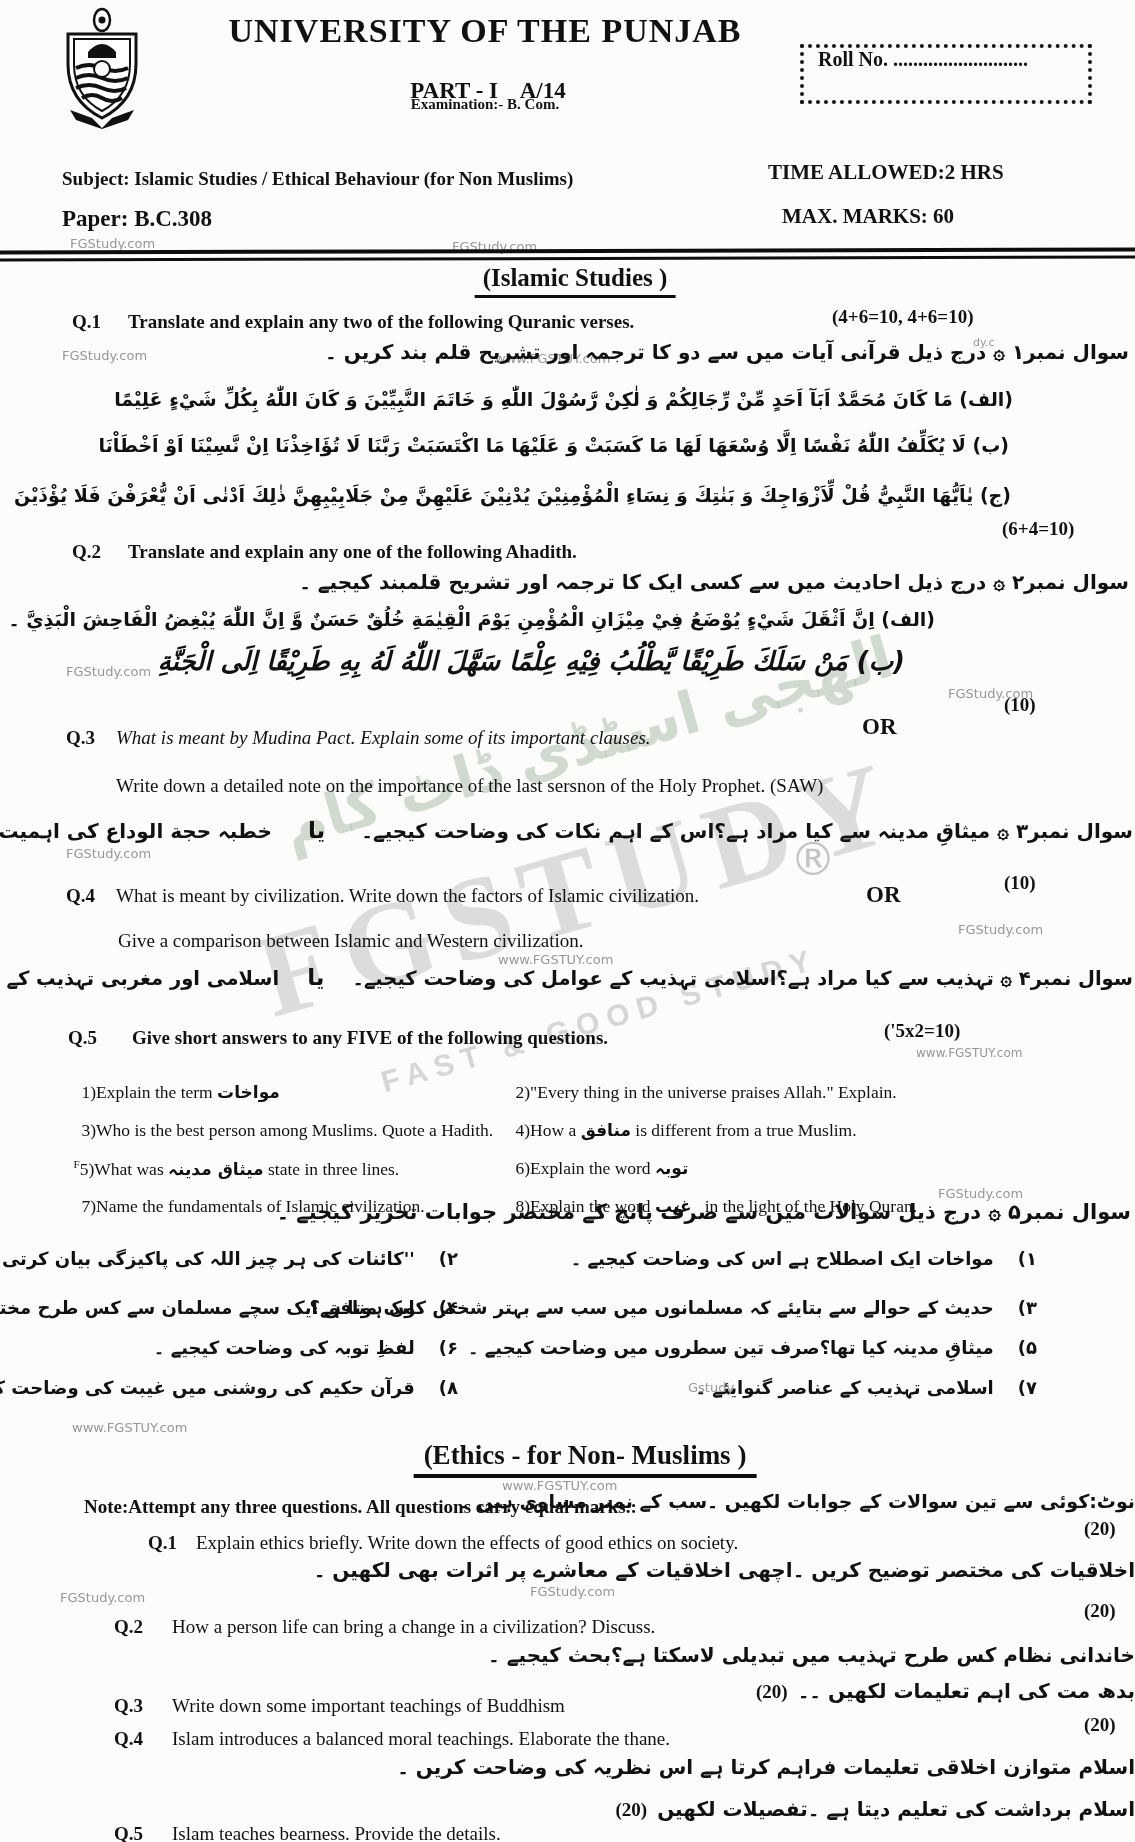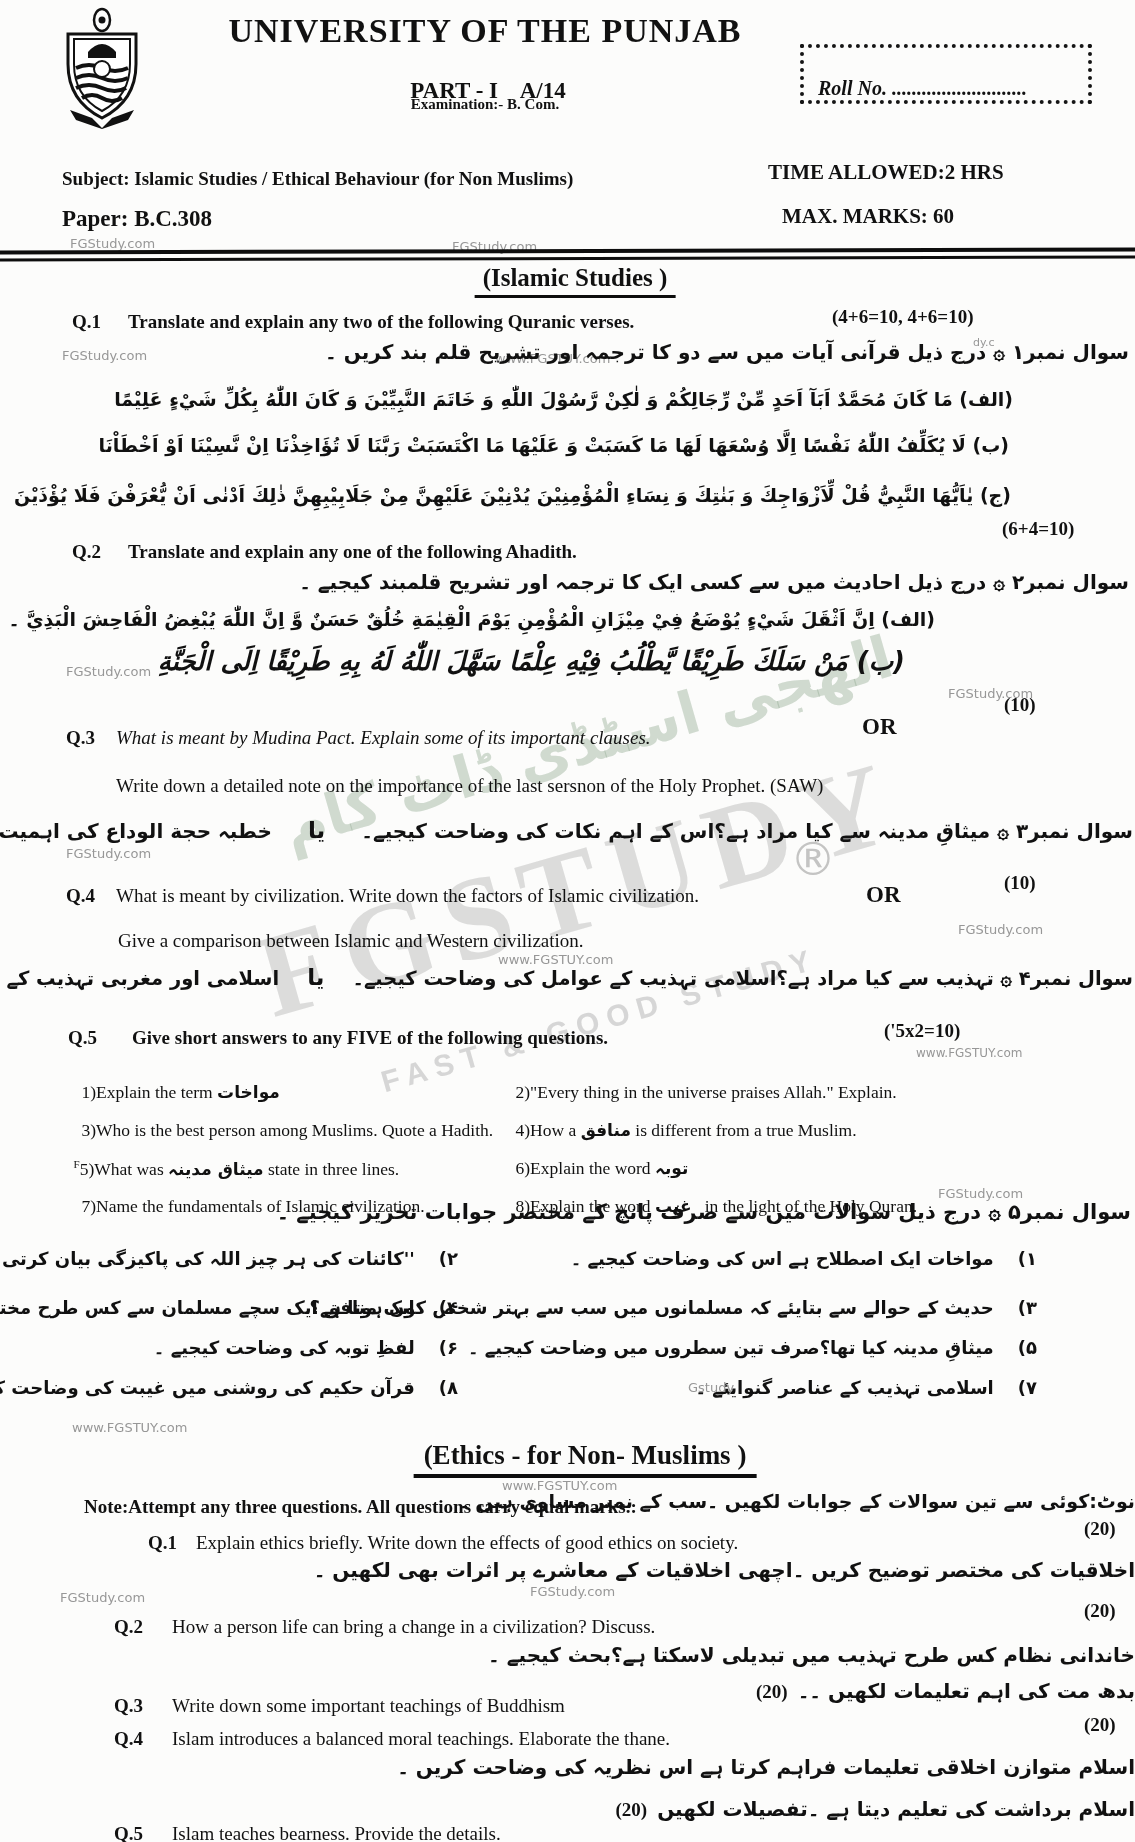--- a/index.html
+++ b/index.html
@@ -9,21 +9,21 @@
   .en{font-family:"Liberation Serif",serif;white-space:pre;}
   .b{font-weight:bold;}
   .ctr{transform:translateX(-50%);}
   .ur{font-family:"DejaVu Sans",sans-serif;direction:rtl;white-space:nowrap;font-weight:bold;}
   .ar{font-family:"DejaVu Sans",sans-serif;direction:rtl;white-space:nowrap;font-weight:bold;}
   .urw{font-family:"DejaVu Sans",sans-serif;direction:rtl;unicode-bidi:isolate;font-weight:bold;font-size:17px;text-align:right;}
   .ltr{direction:ltr;unicode-bidi:isolate;}
   .wm{position:absolute;color:#979797;font-family:"DejaVu Sans",sans-serif;font-size:13px;white-space:nowrap;}
   .rule{position:absolute;left:0;width:1135px;background:#0d0d0d;}
   .headu{border-bottom:3px solid #0d0d0d;padding:0 8px 3px 8px;}
-  .rollbox{border:4px dotted #151515;display:flex;align-items:flex-end;padding-left:14px;box-sizing:border-box;font-style:italic;}
+  .rollbox{border:4px dotted #151515;display:flex;align-items:flex-start;padding-left:14px;box-sizing:border-box;}
   .uq{display:flex;direction:rtl;gap:24px;font-family:"DejaVu Sans",sans-serif;font-weight:bold;
       font-size:18px;white-space:nowrap;align-items:baseline;}
   .sq{font-size:17.5px;white-space:pre;}
   .bigwm{position:absolute;transform:rotate(-16deg);transform-origin:left center;white-space:nowrap;}
 </style>
 </head>
 <body>
 
 <div class="page">
 

